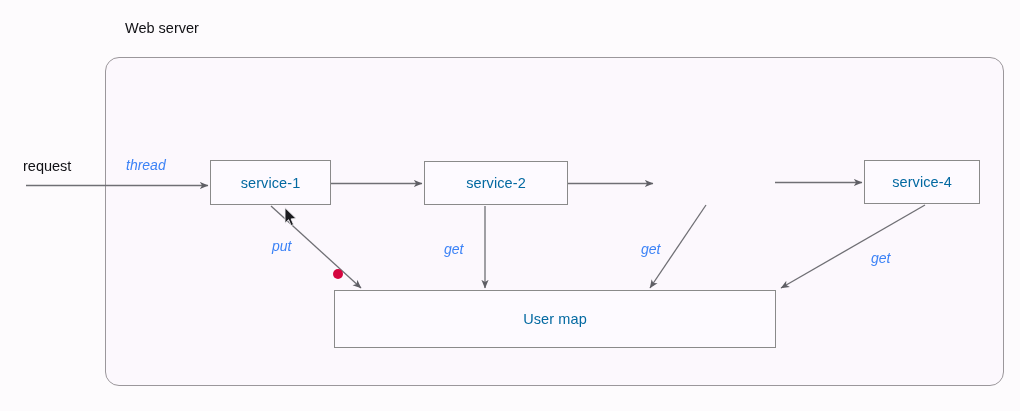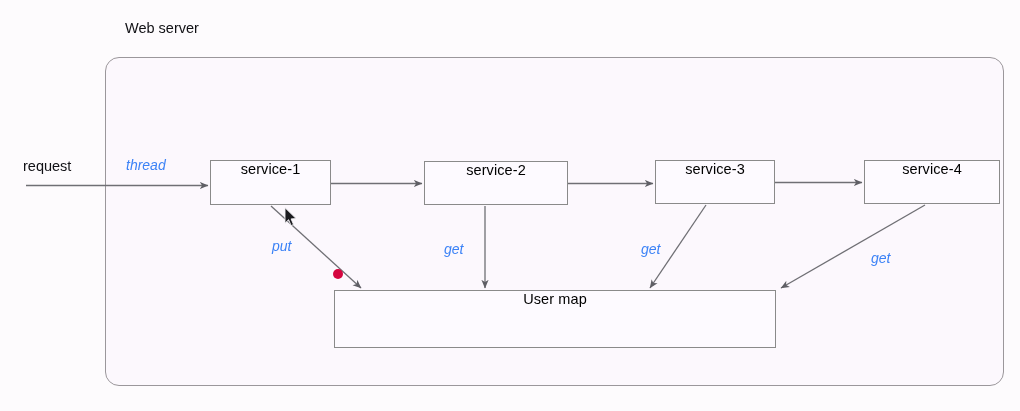--- a/index.html
+++ b/index.html
@@ -21,24 +21,24 @@
     top: 0;
     width: 1020px;
     height: 411px;
   }
   .node-box {
     position: absolute;
     box-sizing: border-box;
     border: 1.4px solid #8a8a8a;
     background: #fdfaff;
     display: flex;
-    align-items: flex-start;
+    align-items: center;
     justify-content: center;
     font-size: 14.5px;
-    color: #000000;
+    color: #0369a1;
     letter-spacing: 0.1px;
   }
   .plain-label {
     position: absolute;
     font-size: 14.5px;
     color: #111115;
     white-space: nowrap;
   }
   .edge-label {
     position: absolute;
@@ -109,25 +109,22 @@
   </svg>
 
   <div class="node-box" style="left:210px; top:160px; width:121px; height:45px;">
     <span>service-1</span>
   </div>
 
   <div class="node-box" style="left:424px; top:161px; width:144px; height:44px;">
     <span>service-2</span>
   </div>
 
-  <div class="node-box" style="left:655px; top:160px; width:120px; height:44px;">
-    <span>service-3</span>
-  </div>
 
-  <div class="node-box" style="left:864px; top:160px; width:136px; height:44px;">
+  <div class="node-box" style="left:864px; top:160px; width:116px; height:44px;">
     <span>service-4</span>
   </div>
 
   <div class="node-box" style="left:334px; top:290px; width:442px; height:58px;">
     <span>User map</span>
   </div>
 
   <div class="plain-label" style="left:23px; top:158px;">request</div>
 
   <div class="edge-label" style="left:126px; top:157px;">thread</div>

